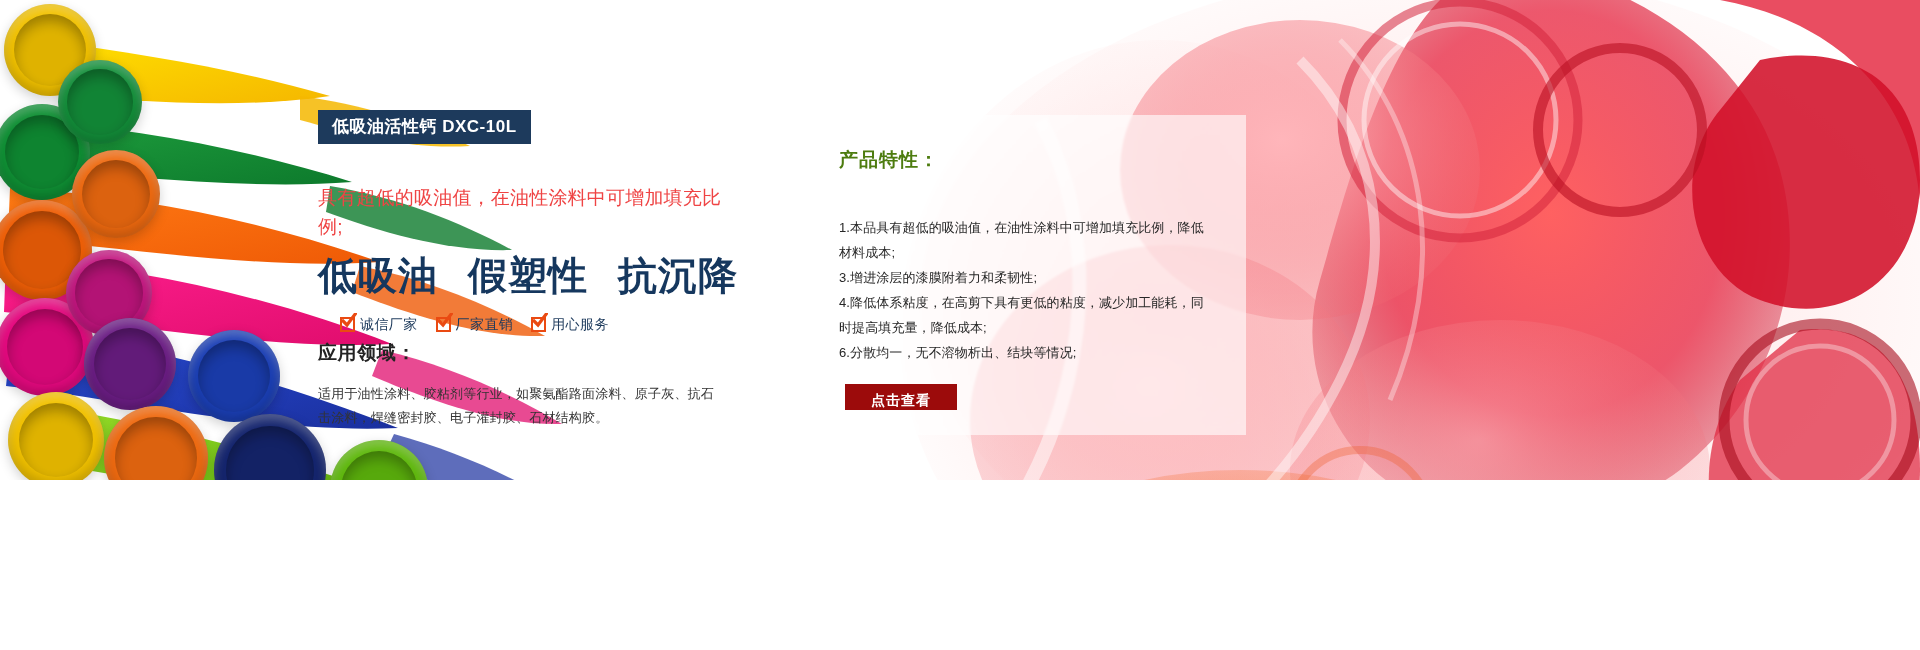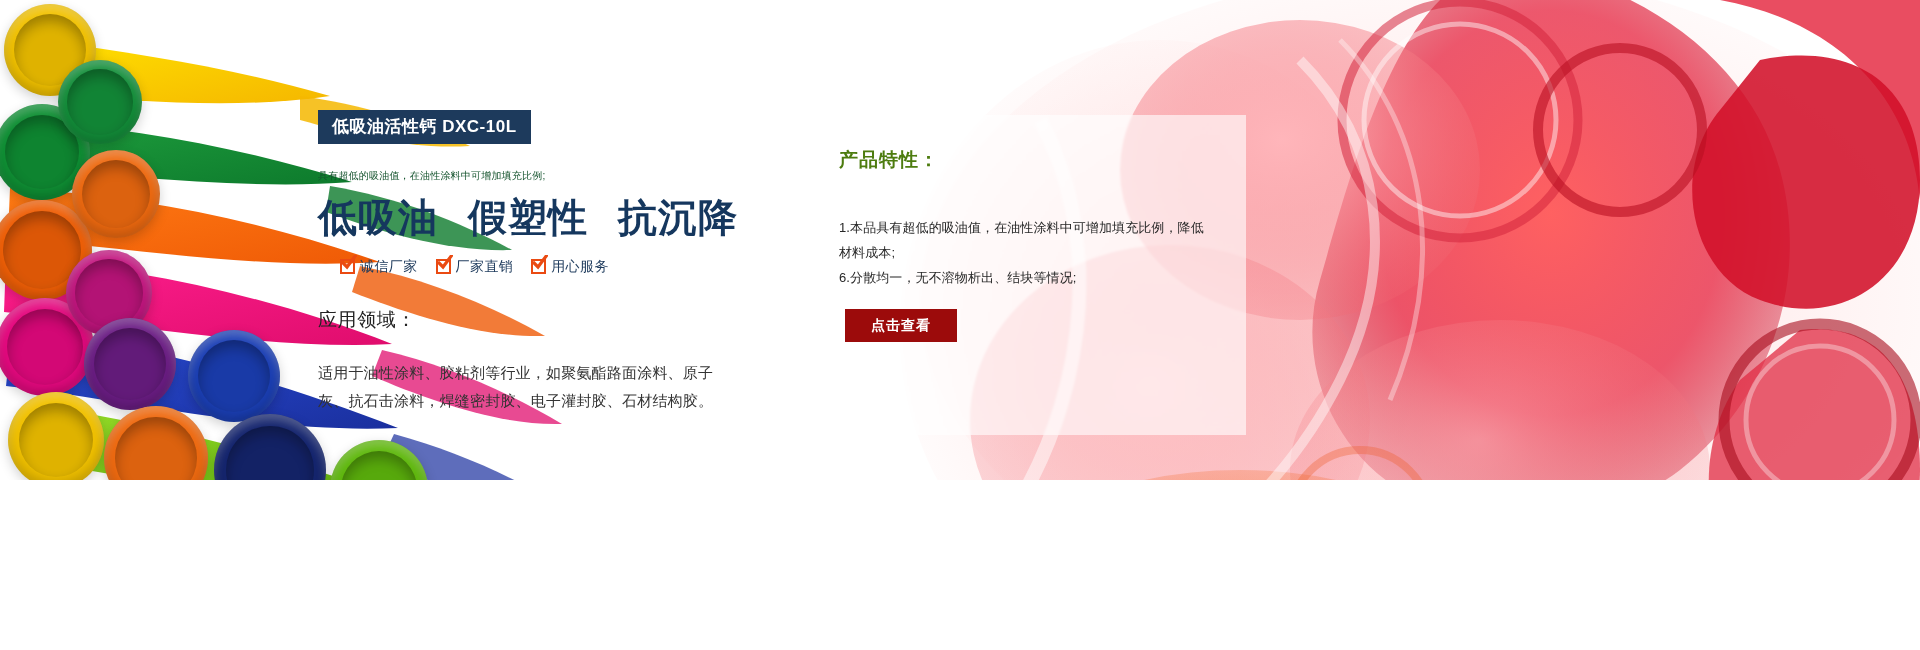--- a/index.html
+++ b/index.html
@@ -30,56 +30,56 @@
   .art-right { position:absolute; right:0; top:0; width:1180px; height:650px; overflow:hidden; }
 
   
   .content-left { position:absolute; left:318px; top:110px; width:420px; z-index:40; }
 
   .tag-title {
     display:inline-block; background:#1d3a5c; color:#ffffff;
     font-size:17px; font-weight:bold; letter-spacing:.5px;
     padding:8px 14px 9px 14px; line-height:1;
   }
-  .sub-line { margin-top:24px; font-size:10px; color:#14532d; line-height:1.5; letter-spacing:.2px; }
+  .sub-line { margin-top:40px; font-size:19px; color:#ef4444; line-height:1.5; letter-spacing:.2px; }
 
   .headline {
     margin-top:14px; font-family:"Liberation Serif","DejaVu Serif",serif;
     font-size:39px; font-weight:bold; color:#15375e; letter-spacing:1px;
     white-space:nowrap; line-height:1.1;
   }
   .headline span { margin-right:30px;margin-top:40px; }
   .headline span:last-child { margin-right:0; }
 
   .badge-row { margin-top:18px; margin-left:22px; display:flex; align-items:flex-end; gap:18px; }
   .badge { display:flex; align-items:center; gap:5px; white-space:nowrap; }
   .chk { width:15px; height:15px; position:relative; flex:0 0 auto; }
   .chk .box { position:absolute; inset:0; border:2px solid #ea4a12; }
   .chk .tick {
     position:absolute; left:1px; top:-4px; width:16px; height:15px;
   }
   .badge-text { font-size:14px; color:#1d3a5c; font-weight:500; letter-spacing:.4px; }
 
-  .sec-title { margin-top:31px; font-size:19px; font-weight:normal; color:#232323; letter-spacing:.6px; }
-  .sec-body { margin-top:26px; font-size:15px; color:#333; line-height:1.85; letter-spacing:.2px; width:400px; }
+  .sec-title { margin-top:6px; font-size:19px; font-weight:bold; color:#232323; letter-spacing:.6px; }
+  .sec-body { margin-top:16px; font-size:13px; color:#333; line-height:1.85; letter-spacing:.2px; width:400px; }
 
   
   .panel {
     position:absolute; left:803px; top:115px; width:443px; height:320px;
     background:rgba(255,255,255,.62); z-index:40;
     backdrop-filter:blur(1px);
   }
   .panel-inner { padding:32px 30px 0 36px; }
   .panel-title { font-size:19px; font-weight:bold; color:#4d7c0f; letter-spacing:1px; }
   .panel-list { margin-top:43px; }
   .panel-list li { list-style:none; font-size:13px; color:#272727; line-height:1.92; letter-spacing:.1px; }
   .cta {
     display:inline-block; margin:18px 0 0 6px; background:#9c0b0b; color:#fff;
     font-size:14px; font-weight:bold; letter-spacing:1px;
-    padding:9px 26px 10px 26px; border:none; cursor:pointer; line-height:1;
+    padding:9px 26px 3px 26px; border:none; cursor:pointer; line-height:1;
   }
 </style>
 </head>
 <body>
 
 <div id="stage">
 
   <div class="art-left">
     <svg width="600" height="650" viewBox="0 0 600 650">
       <defs>
@@ -268,19 +268,21 @@
     <div class="sec-title">应用领域：</div>
     <div class="sec-body">适用于油性涂料、胶粘剂等行业，如聚氨酯路面涂料、原子灰、抗石击涂料，焊缝密封胶、电子灌封胶、石材结构胶。</div>
 
   </div>
 
   <div class="panel">
     <div class="panel-inner">
       <div class="panel-title">产品特性：</div>
       <ul class="panel-list">
         <li>1.本品具有超低的吸油值，在油性涂料中可增加填充比例，降低材料成本;</li>
+        <li>3.增进涂层的漆膜附着力和柔韧性;</li>
+        <li>4.降低体系粘度，在高剪下具有更低的粘度，减少加工能耗，同时提高填充量，降低成本;</li>
         <li>6.分散均一，无不溶物析出、结块等情况;</li>
       </ul>
       <button class="cta">点击查看</button>
     </div>
   </div>
 
 </div>
 
 </body></html>

